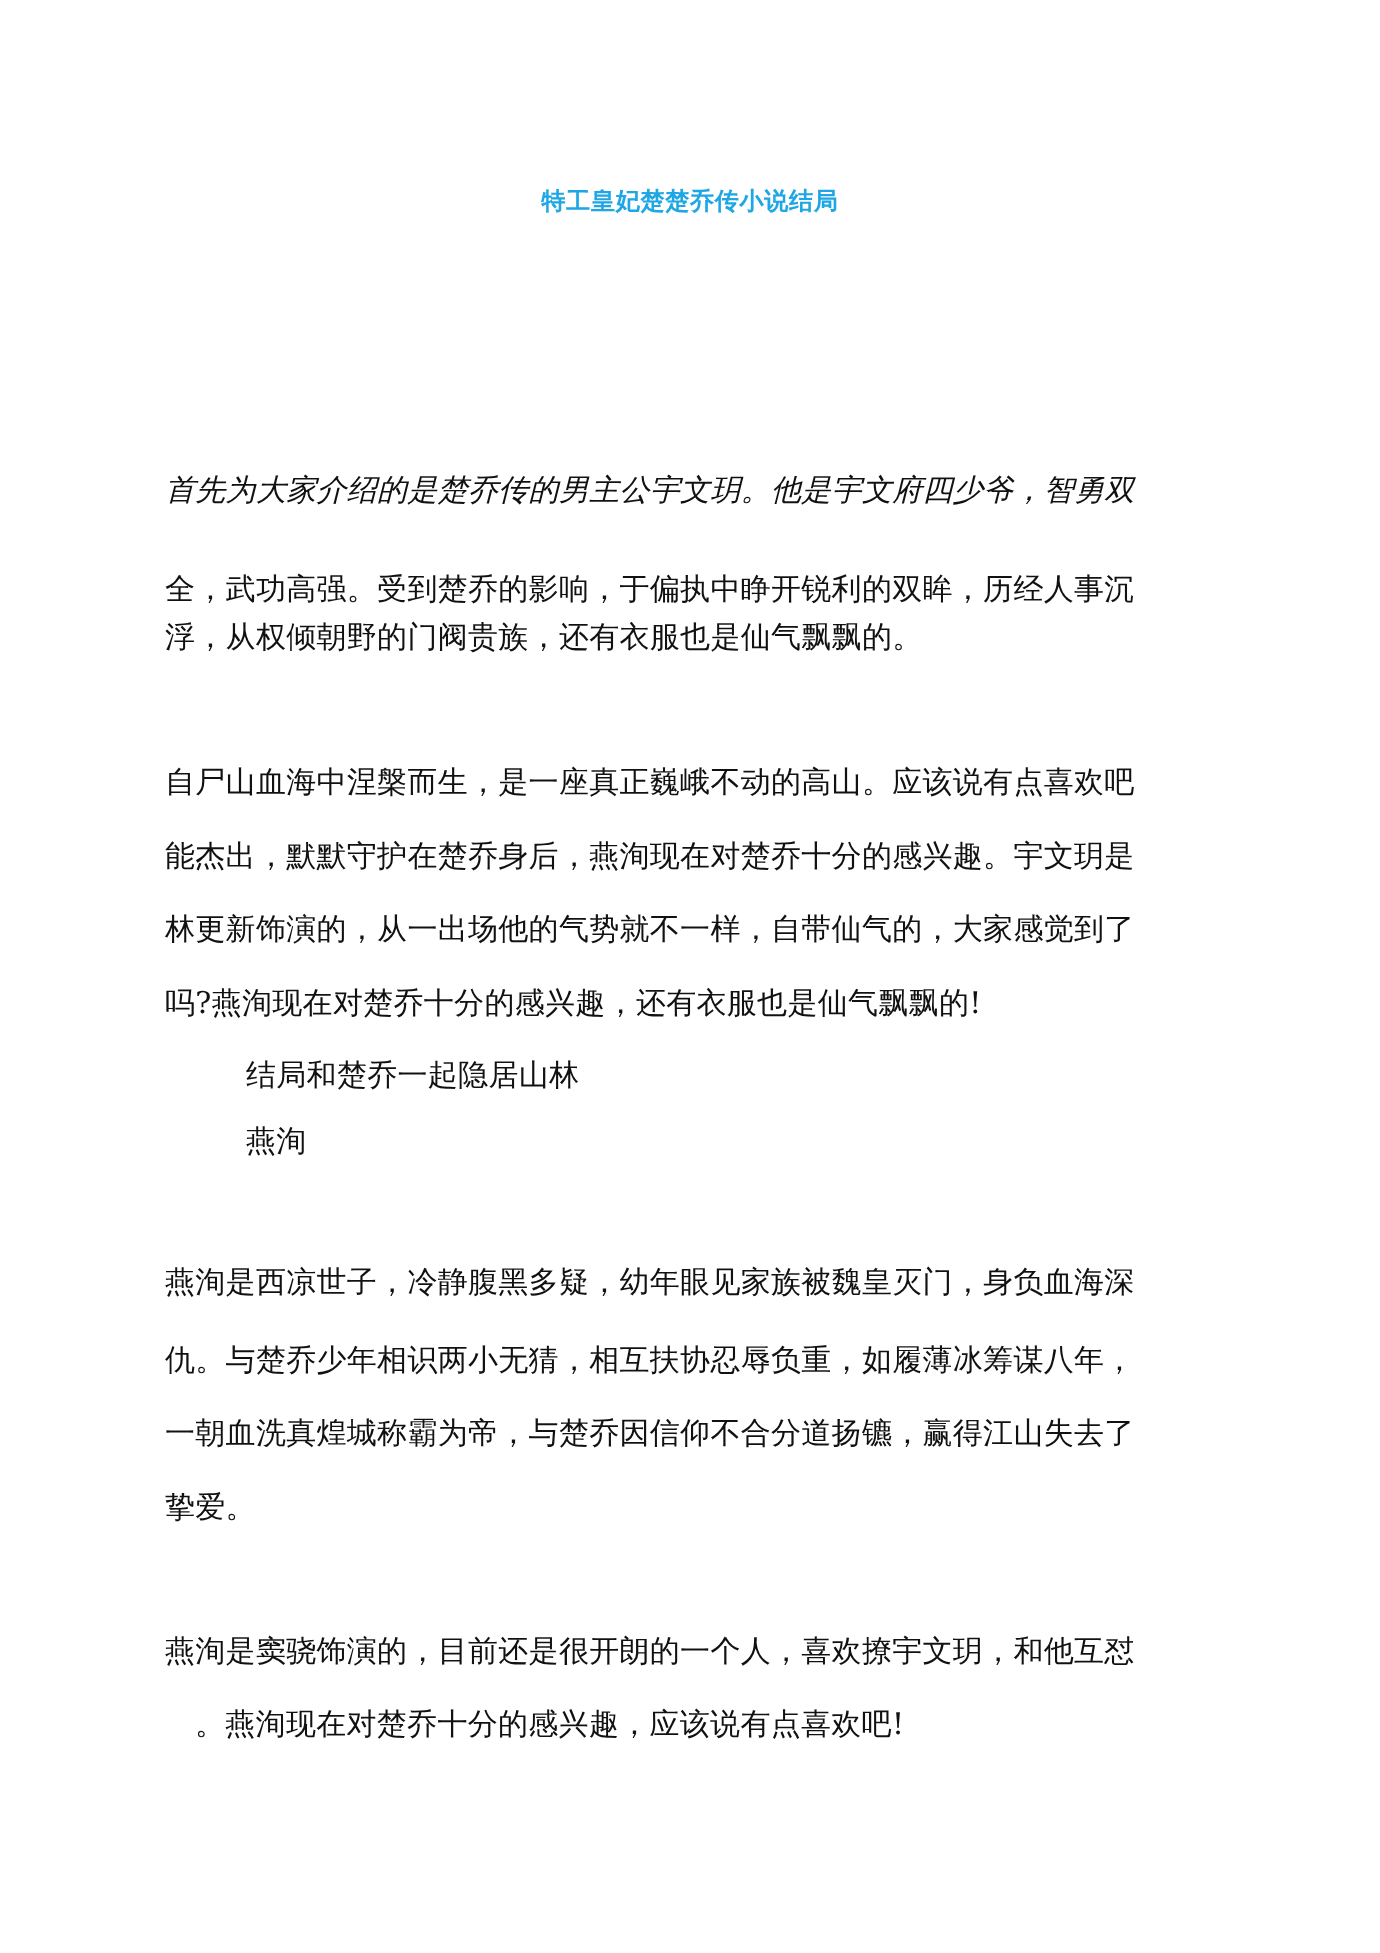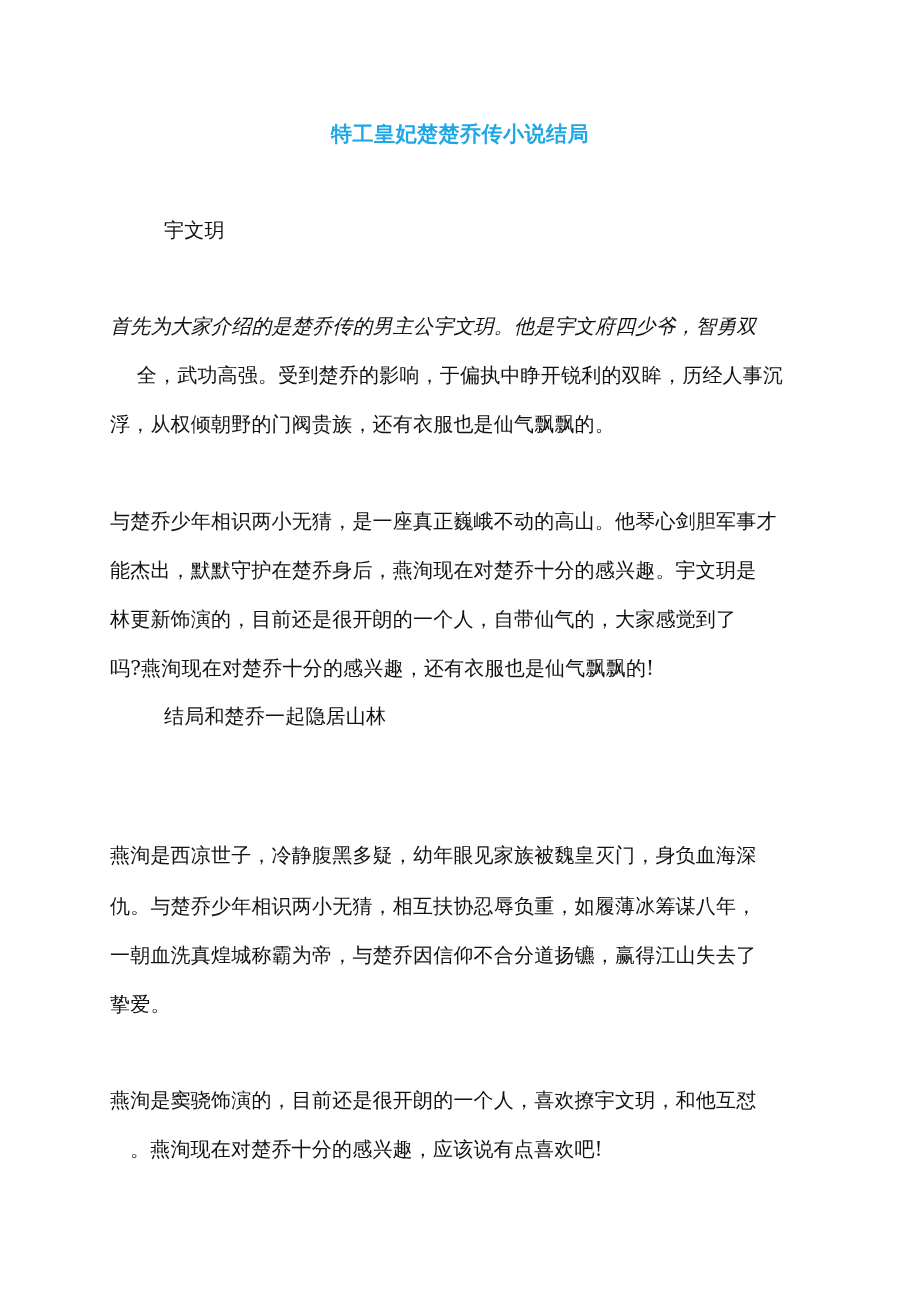--- a/index.html
+++ b/index.html
@@ -23,21 +23,21 @@
       height: 1302px;
     }
     .title {
       position: absolute;
       left: 0;
       top: 118px;
       width: 920px;
       text-align: center;
       font-family: "DejaVu Sans", "Liberation Sans", sans-serif;
       font-weight: bold;
-      font-size: 21px;
+      font-size: 16px;
       line-height: 32px;
       color: #1ea7e4;
       letter-spacing: 0.5px;
     }
     .line {
       position: absolute;
       left: 110px;
       width: 700px;
       font-size: 20px;
       line-height: 28px;
@@ -48,37 +48,37 @@
       left: 164px;
     }
   </style>
 </head>
 <body>
 
 <div class="page">
 
   <div class="title">特工皇妃楚楚乔传小说结局</div>
 
-  <div class="line indent" style="top:216px;">宇文玥</div>
 
   <div>
     <div class="line" style="top:312px;font-style:italic;">首先为大家介绍的是楚乔传的男主公宇文玥。他是宇文府四少爷，智勇双</div>
-    <div class="line" style="top:361px;text-align:center;">全，武功高强。受到楚乔的影响，于偏执中睁开锐利的双眸，历经人事沉</div>
+    <div class="line" style="top:378px;">全，武功高强。受到楚乔的影响，于偏执中睁开锐利的双眸，历经人事沉</div>
     <div class="line" style="top:410px;">浮，从权倾朝野的门阀贵族，还有衣服也是仙气飘飘的。</div>
   </div>
 
   <div>
-    <div class="line" style="top:507px;">与楚乔少年相识两小无猜，是一座真正巍峨不动的高山。他琴心剑胆军事才</div>
+    <div class="line" style="top:507px;">自尸山血海中涅槃而生，是一座真正巍峨不动的高山。应该说有点喜欢吧</div>
     <div class="line" style="top:556px;">能杰出，默默守护在楚乔身后，燕洵现在对楚乔十分的感兴趣。宇文玥是</div>
-    <div class="line" style="top:605px;">林更新饰演的，目前还是很开朗的一个人，自带仙气的，大家感觉到了</div>
+    <div class="line" style="top:605px;">林更新饰演的，从一出场他的气势就不一样，自带仙气的，大家感觉到了</div>
     <div class="line" style="top:654px;">吗?燕洵现在对楚乔十分的感兴趣，还有衣服也是仙气飘飘的!</div>
   </div>
 
   <div class="line indent" style="top:702px;">结局和楚乔一起隐居山林</div>
 
+  <div class="line indent" style="top:746px;">燕洵</div>
 
   <div>
     <div class="line" style="top:843px;font-family:Liberation Mono, monospace;">燕洵是西凉世子，冷静腹黑多疑，幼年眼见家族被魏皇灭门，身负血海深</div>
     <div class="line" style="top:892px;">仇。与楚乔少年相识两小无猜，相互扶协忍辱负重，如履薄冰筹谋八年，</div>
     <div class="line" style="top:941px;">一朝血洗真煌城称霸为帝，与楚乔因信仰不合分道扬镳，赢得江山失去了</div>
     <div class="line" style="top:990px;">挚爱。</div>
   </div>
 
   <div>
     <div class="line" style="top:1086px;">燕洵是窦骁饰演的，目前还是很开朗的一个人，喜欢撩宇文玥，和他互怼</div>

